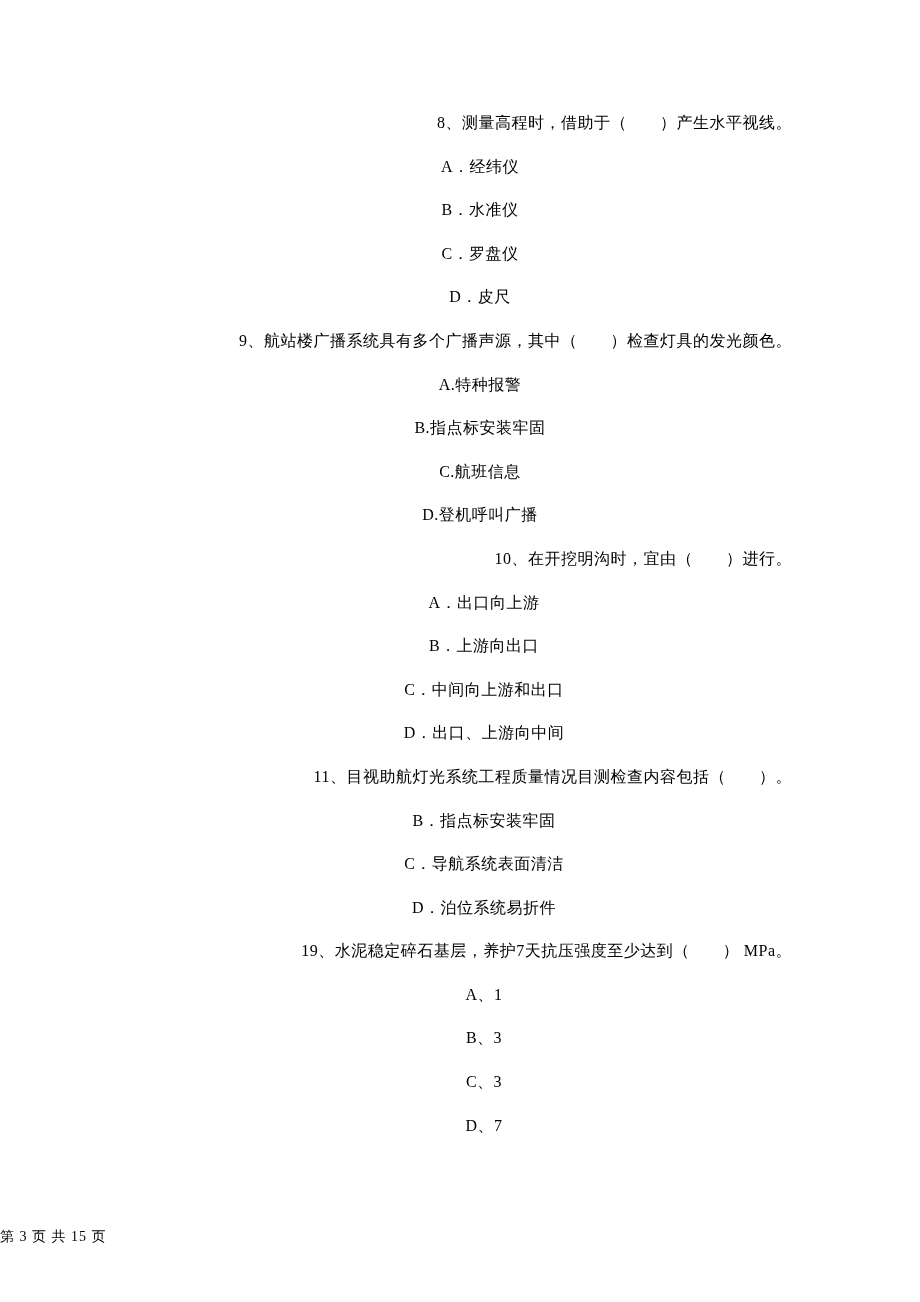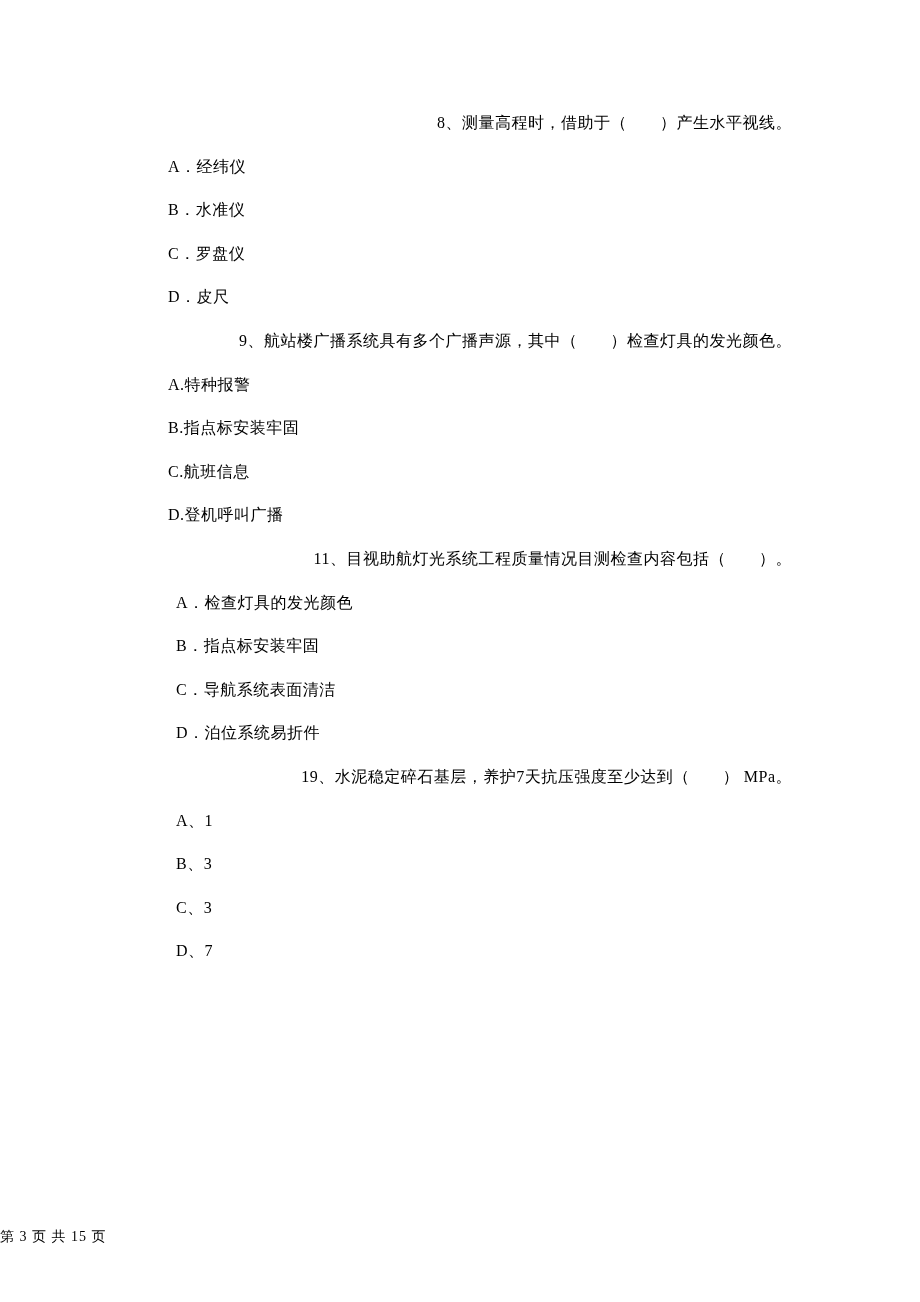--- a/index.html
+++ b/index.html
@@ -25,20 +25,21 @@
     margin: 0 0 18px 0;
     letter-spacing: 0.5px;
     text-align: right;
   }
   .options {
     padding-left: 40px;
   }
   .option {
     margin: 0 0 18px 0;
     letter-spacing: 0.5px;
+    text-align: center;
   }
   .indent2 {
     padding-left: 48px;
   }
   .footer {
     position: absolute;
     bottom: 56px;
     left: 0;
     width: 100%;
     font-size: 14px;
@@ -63,25 +64,33 @@
   <div class="question">
     <p class="q-text"><span>9、</span><span>航站楼广播系统具有多个广播声源，其中（　　）检查灯具的发光颜色。</span></p>
     <div class="options">
       <p class="option">A.特种报警</p>
       <p class="option">B.指点标安装牢固</p>
       <p class="option">C.航班信息</p>
       <p class="option">D.登机呼叫广播</p>
     </div>
   </div>
 
+  <div class="question">
+    <p class="q-text"><span>10、</span><span>在开挖明沟时，宜由（　　）进行。</span></p>
+    <div class="indent2">
+      <p class="option">A．出口向上游</p>
+      <p class="option">B．上游向出口</p>
+      <p class="option">C．中间向上游和出口</p>
+      <p class="option">D．出口、上游向中间</p>
+    </div>
+  </div>
 
   <div class="question">
     <p class="q-text"><span>11、</span><span>目视助航灯光系统工程质量情况目测检查内容包括（　　）。</span></p>
     <div class="indent2">
-      <p class="option">A．检查灯具的发光颜色</p>
       <p class="option">B．指点标安装牢固</p>
       <p class="option">C．导航系统表面清洁</p>
       <p class="option">D．泊位系统易折件</p>
     </div>
   </div>
 
   <div class="question">
     <p class="q-text"><span>19、</span><span>水泥稳定碎石基层，养护7天抗压强度至少达到（　　） MPa。</span></p>
     <div class="indent2">
       <p class="option">A、1</p>

